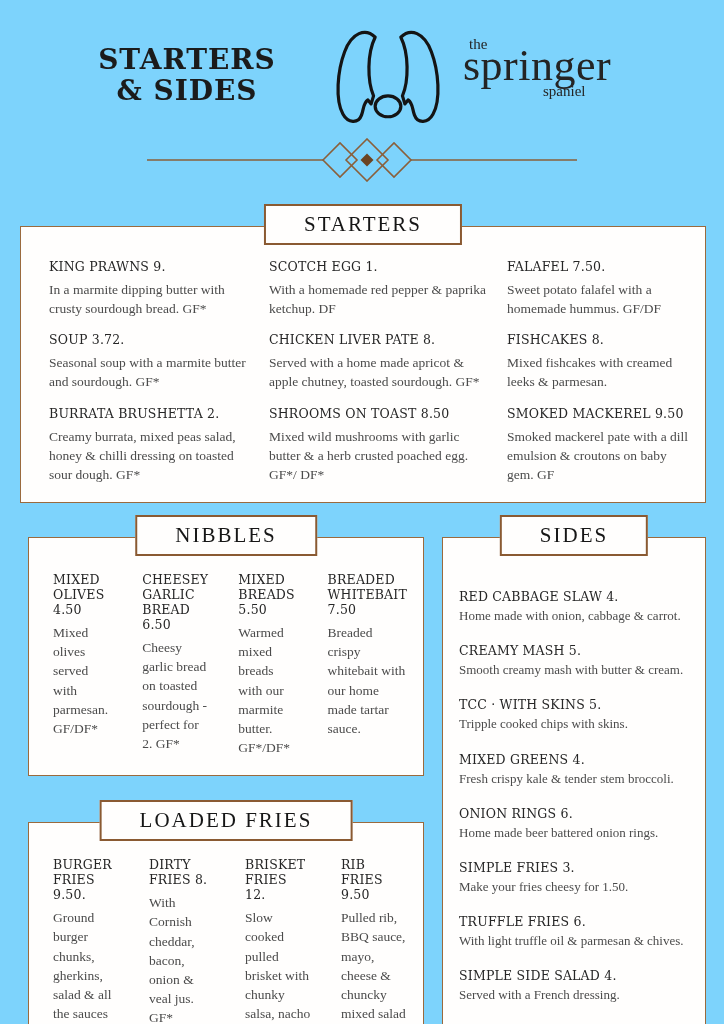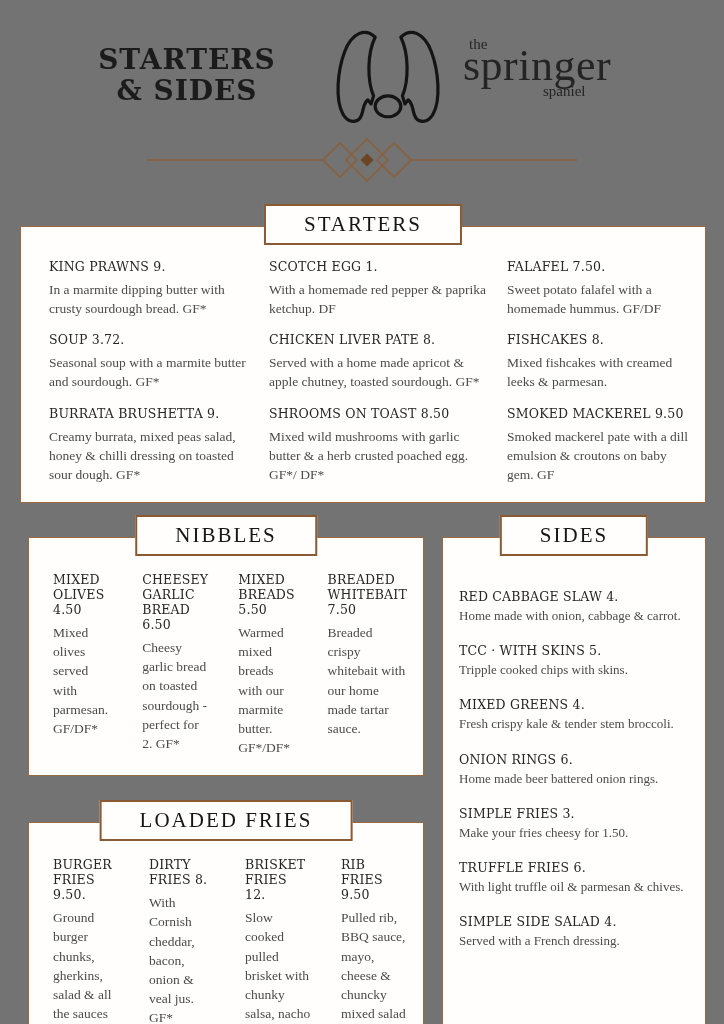--- a/index.html
+++ b/index.html
@@ -1,19 +1,19 @@
 <!DOCTYPE html>
 <html><head>
 <meta charset="utf-8">
 <style>
   * { margin:0; padding:0; box-sizing:border-box; }
   html,body { background:#ffffff; }
   .page {
     position:relative; width:724px; height:1024px; margin:0 auto;
-    background:#737373; overflow:hidden;
+    background:#7dd3fc; overflow:hidden;
     font-family:"Liberation Serif", serif; color:#2d2d2d;
   }
 
   
   .header { display:flex; justify-content:center; align-items:flex-start; padding-top:26px; gap:14px; }
   .title-block { width:252px; text-align:center; margin-top:18px; }
   .title-line {
     font-family:"DejaVu Serif", serif; font-weight:bold;
     font-size:28px; letter-spacing:1px; color:#1b1b1b; line-height:1.12;
   }
@@ -124,21 +124,21 @@
       </div>
       <div class="item">
         <div class="item-name">CHICKEN LIVER PATE 8.</div>
         <div class="item-desc">Served with a home made apricot &amp; apple chutney, toasted sourdough. GF*</div>
       </div>
       <div class="item">
         <div class="item-name">FISHCAKES 8.</div>
         <div class="item-desc">Mixed fishcakes with creamed leeks &amp; parmesan.</div>
       </div>
       <div class="item">
-        <div class="item-name">BURRATA BRUSHETTA 9.</div>
+        <div class="item-name">BURRATA BRUSHETTA 2.</div>
         <div class="item-desc">Creamy burrata, mixed peas salad, honey &amp; chilli dressing on toasted sour dough. GF*</div>
       </div>
       <div class="item">
         <div class="item-name">SHROOMS ON TOAST 8.50</div>
         <div class="item-desc">Mixed wild mushrooms with garlic butter &amp; a herb crusted poached egg. GF*/ DF*</div>
       </div>
       <div class="item">
         <div class="item-name">SMOKED MACKEREL 9.50</div>
         <div class="item-desc">Smoked mackerel pate with a dill emulsion &amp; croutons on baby gem. GF</div>
       </div>
@@ -195,20 +195,24 @@
 
     <div class="middle-right">
       <div class="section sides">
         <div class="section-label">SIDES</div>
         <div class="sides-list">
           <div class="item">
             <div class="item-name">RED CABBAGE SLAW 4.</div>
             <div class="item-desc">Home made with onion, cabbage &amp; carrot.</div>
           </div>
           <div class="item">
+            <div class="item-name">CREAMY MASH 5.</div>
+            <div class="item-desc">Smooth creamy mash with butter &amp; cream.</div>
+          </div>
+          <div class="item">
             <div class="item-name">TCC · WITH SKINS 5.</div>
             <div class="item-desc">Tripple cooked chips with skins.</div>
           </div>
           <div class="item">
             <div class="item-name">MIXED GREENS 4.</div>
             <div class="item-desc">Fresh crispy kale &amp; tender stem broccoli.</div>
           </div>
           <div class="item">
             <div class="item-name">ONION RINGS 6.</div>
             <div class="item-desc">Home made beer battered onion rings.</div>

